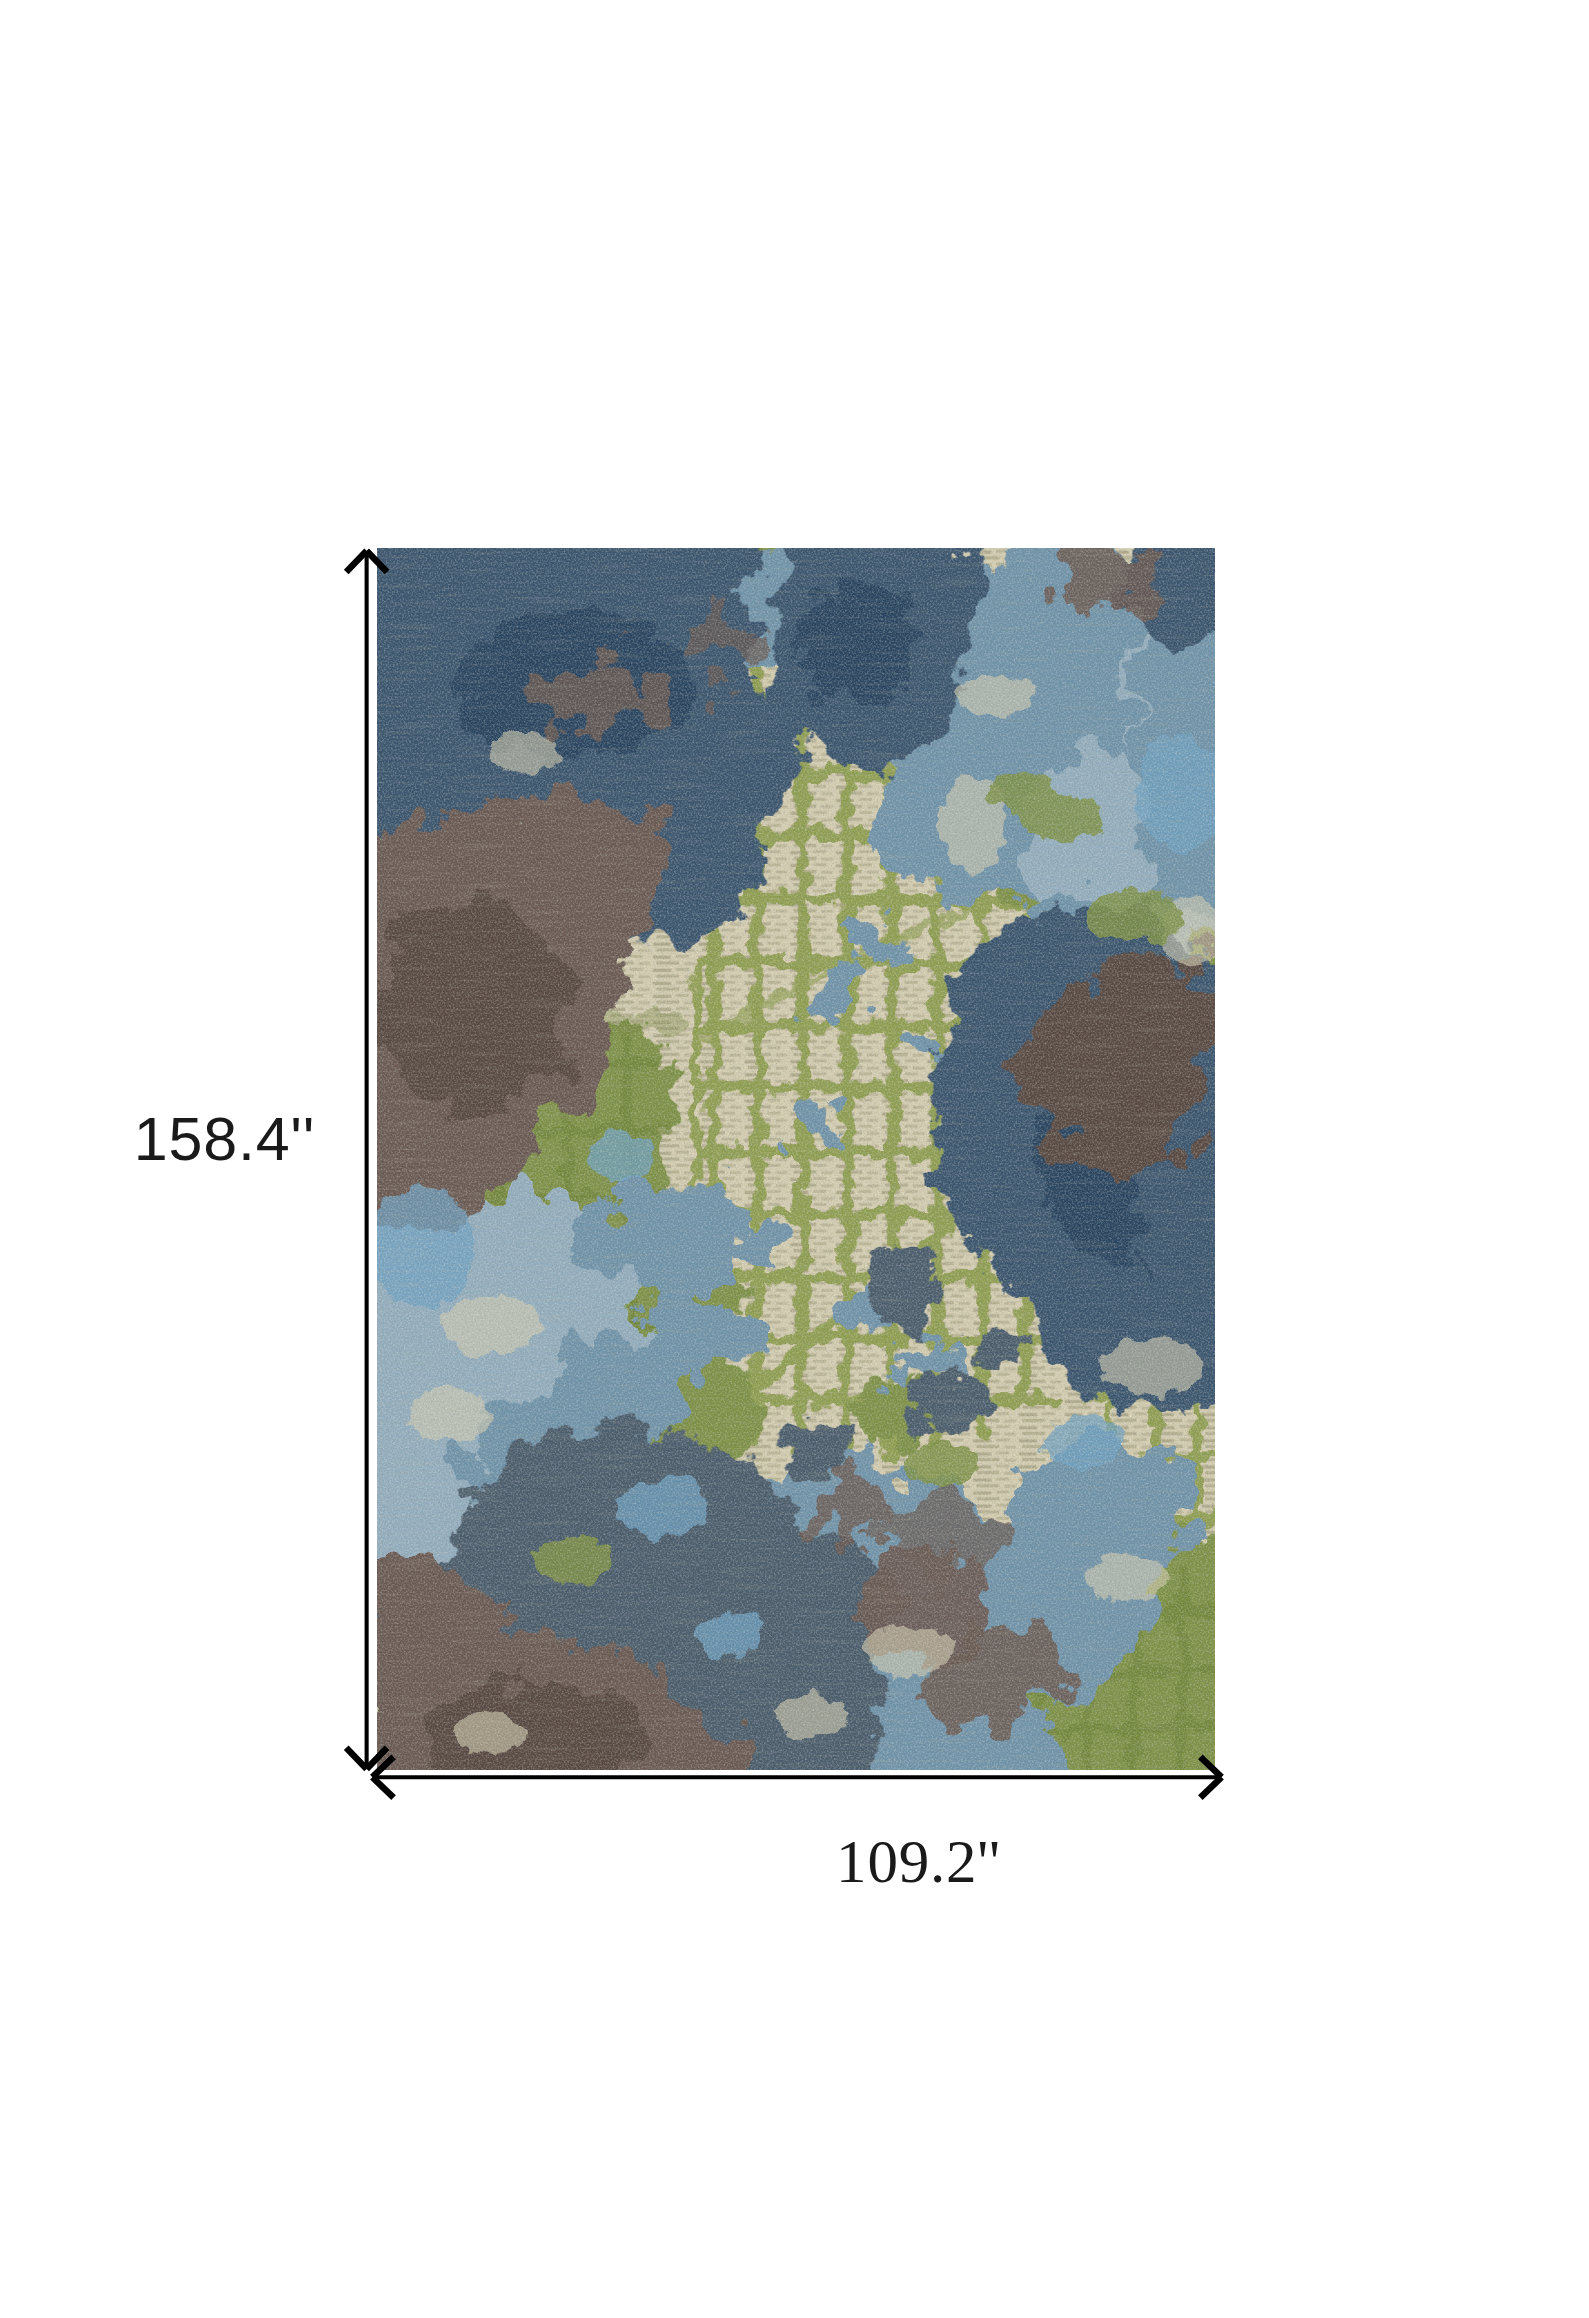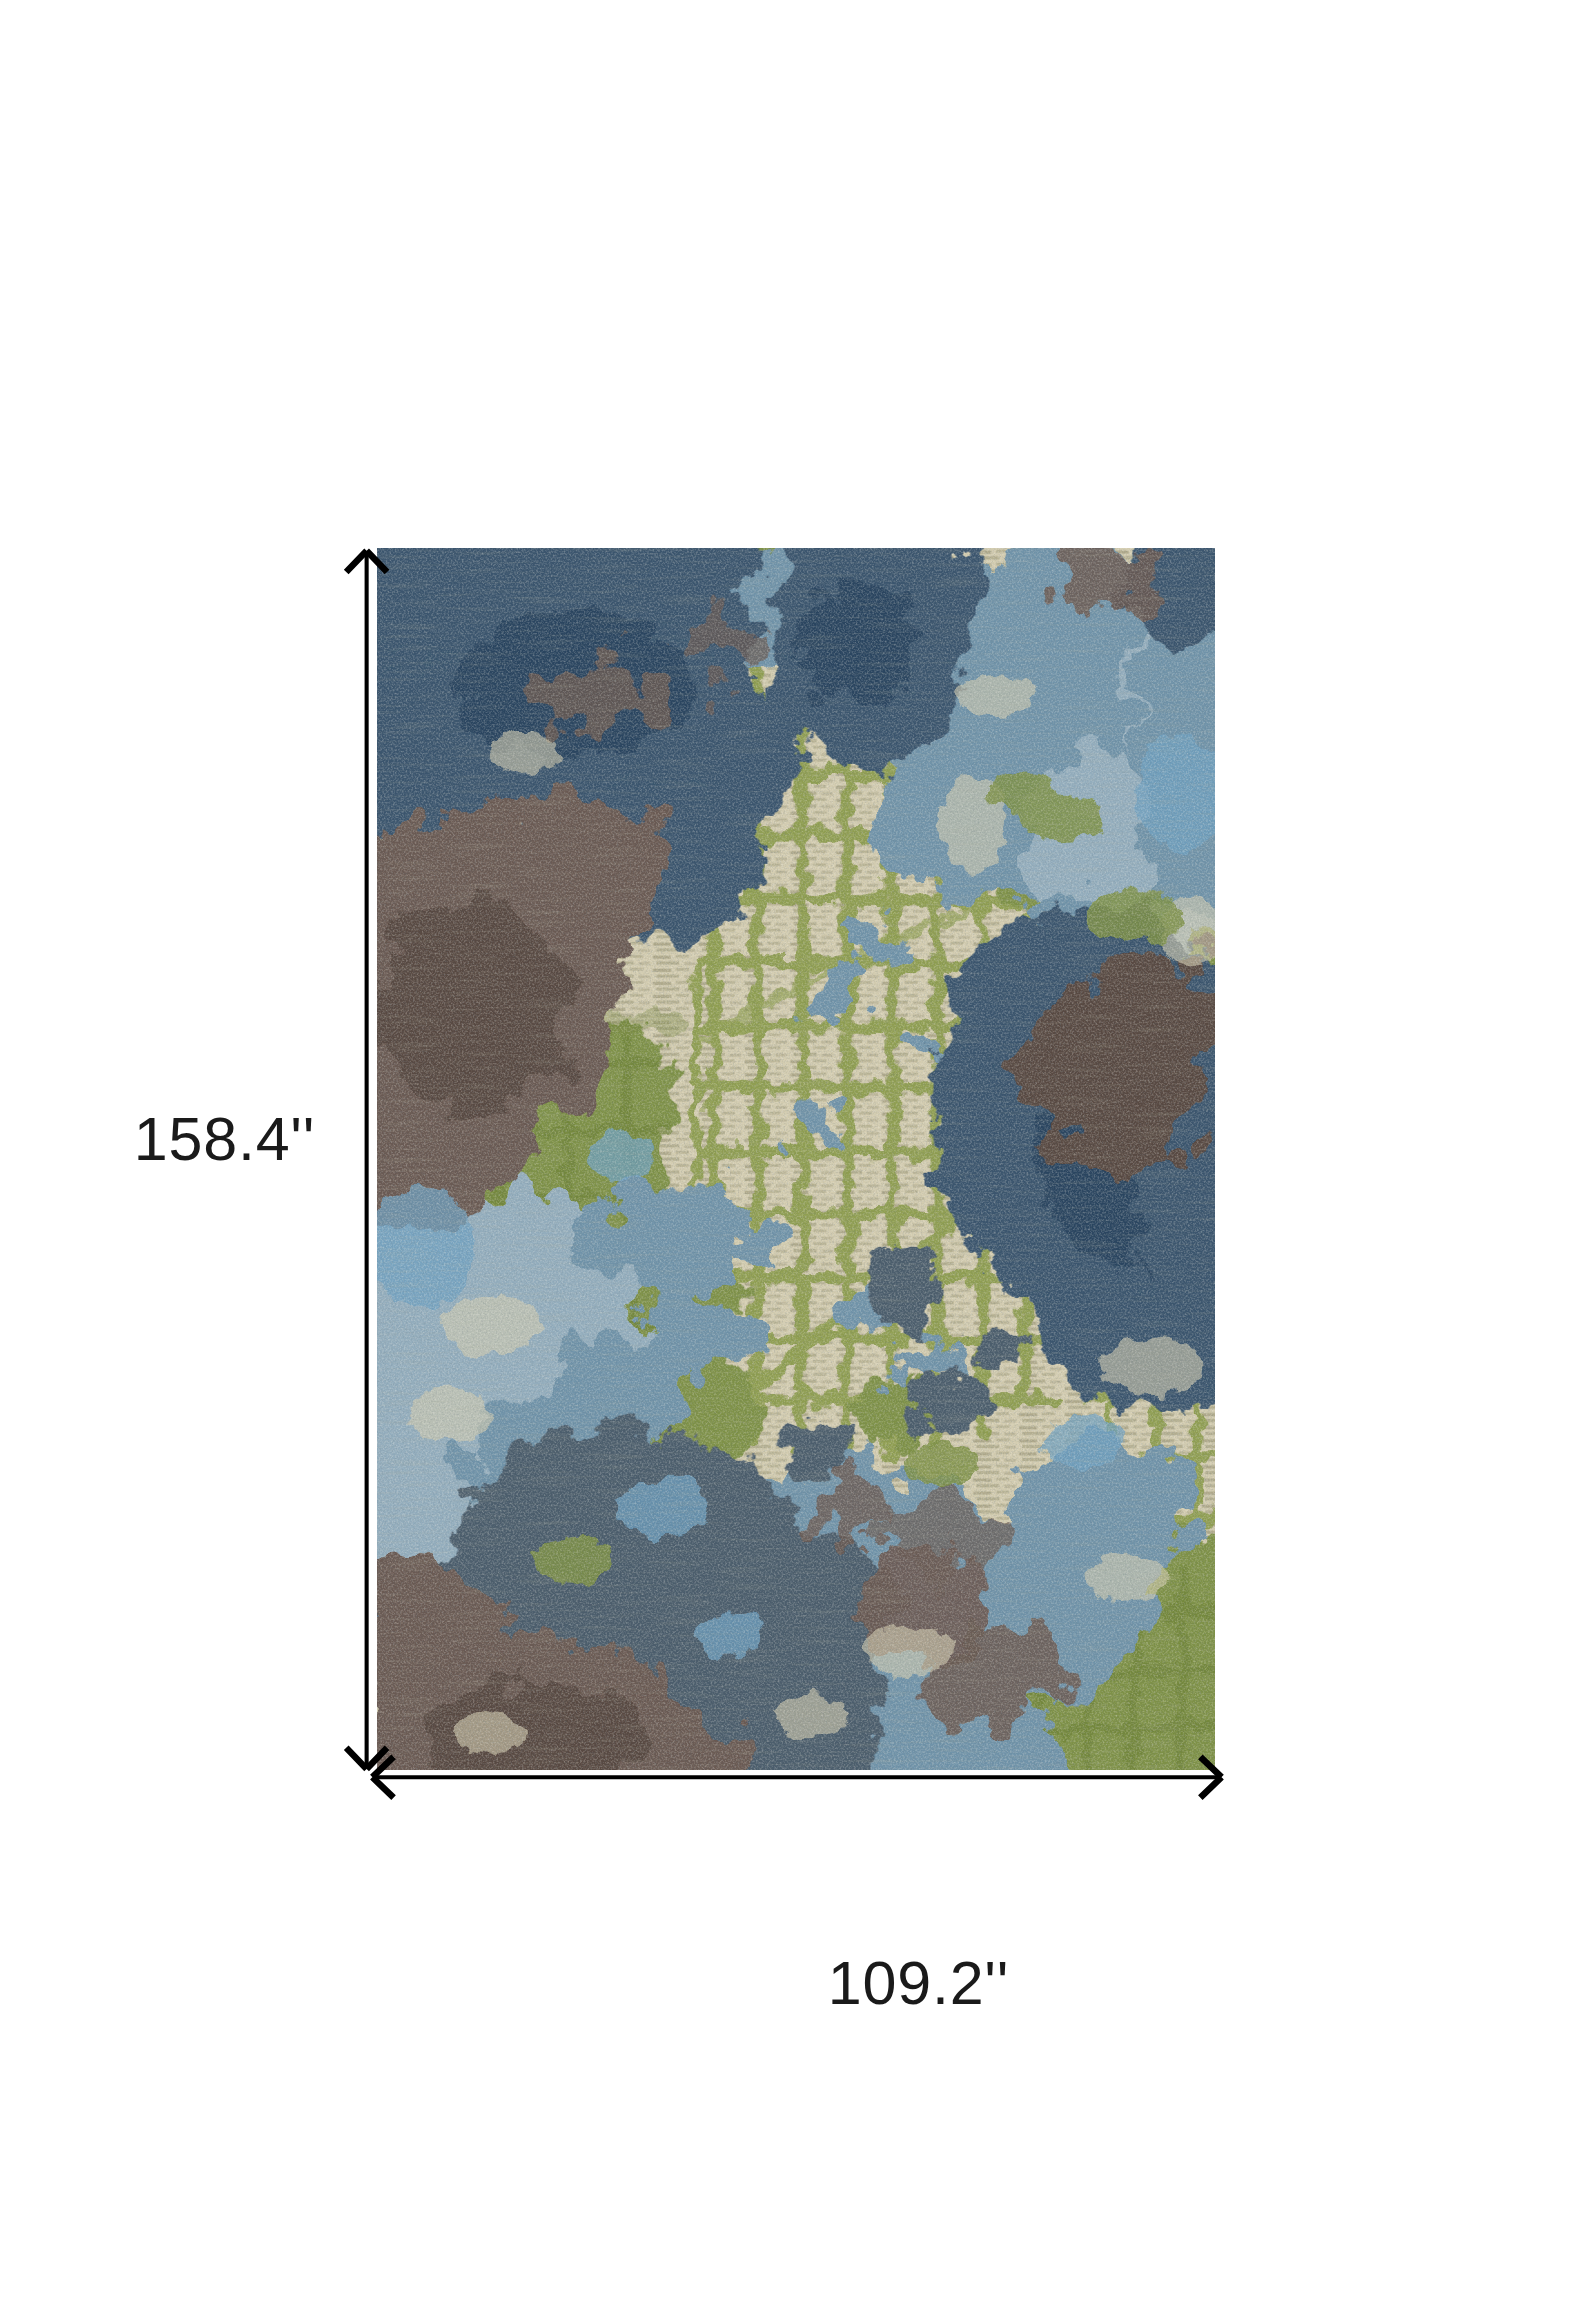--- a/index.html
+++ b/index.html
@@ -19,21 +19,21 @@
     pointer-events:none;
   }
   .dim-overlay path{stroke:var(--arrow,#000);fill:none;}
   .dim-label{
     position:absolute;
     color:var(--label-text,#1a1a1a);
     font-size:61px;line-height:1;letter-spacing:0.8px;
     text-align:center;white-space:nowrap;
   }
   .dim-label.height{left:94px;top:1109px;width:261px;}
-  .dim-label.width{left:788px;top:1953px;width:261px;}
+  .dim-label.width{left:788px;top:1831px;width:261px;font-family:Liberation Serif, serif;}
 
   
   .f-beige{fill:var(--beige)} .f-beigedark{fill:var(--beige-dark)}
   .f-green{fill:var(--green)} .f-blue{fill:var(--blue)}
   .f-bluelight{fill:var(--blue-light)} .f-bluebright{fill:var(--blue-bright)}
   .f-navy{fill:var(--navy)} .f-navydark{fill:var(--navy-dark)}
   .f-slate{fill:var(--slate)} .f-brown{fill:var(--brown)}
   .f-browndark{fill:var(--brown-dark)}
   .s-olive{stroke:var(--olive)} .s-olivedeep{stroke:var(--olive-deep)}
   .grid{fill:none;stroke-linecap:round;}

